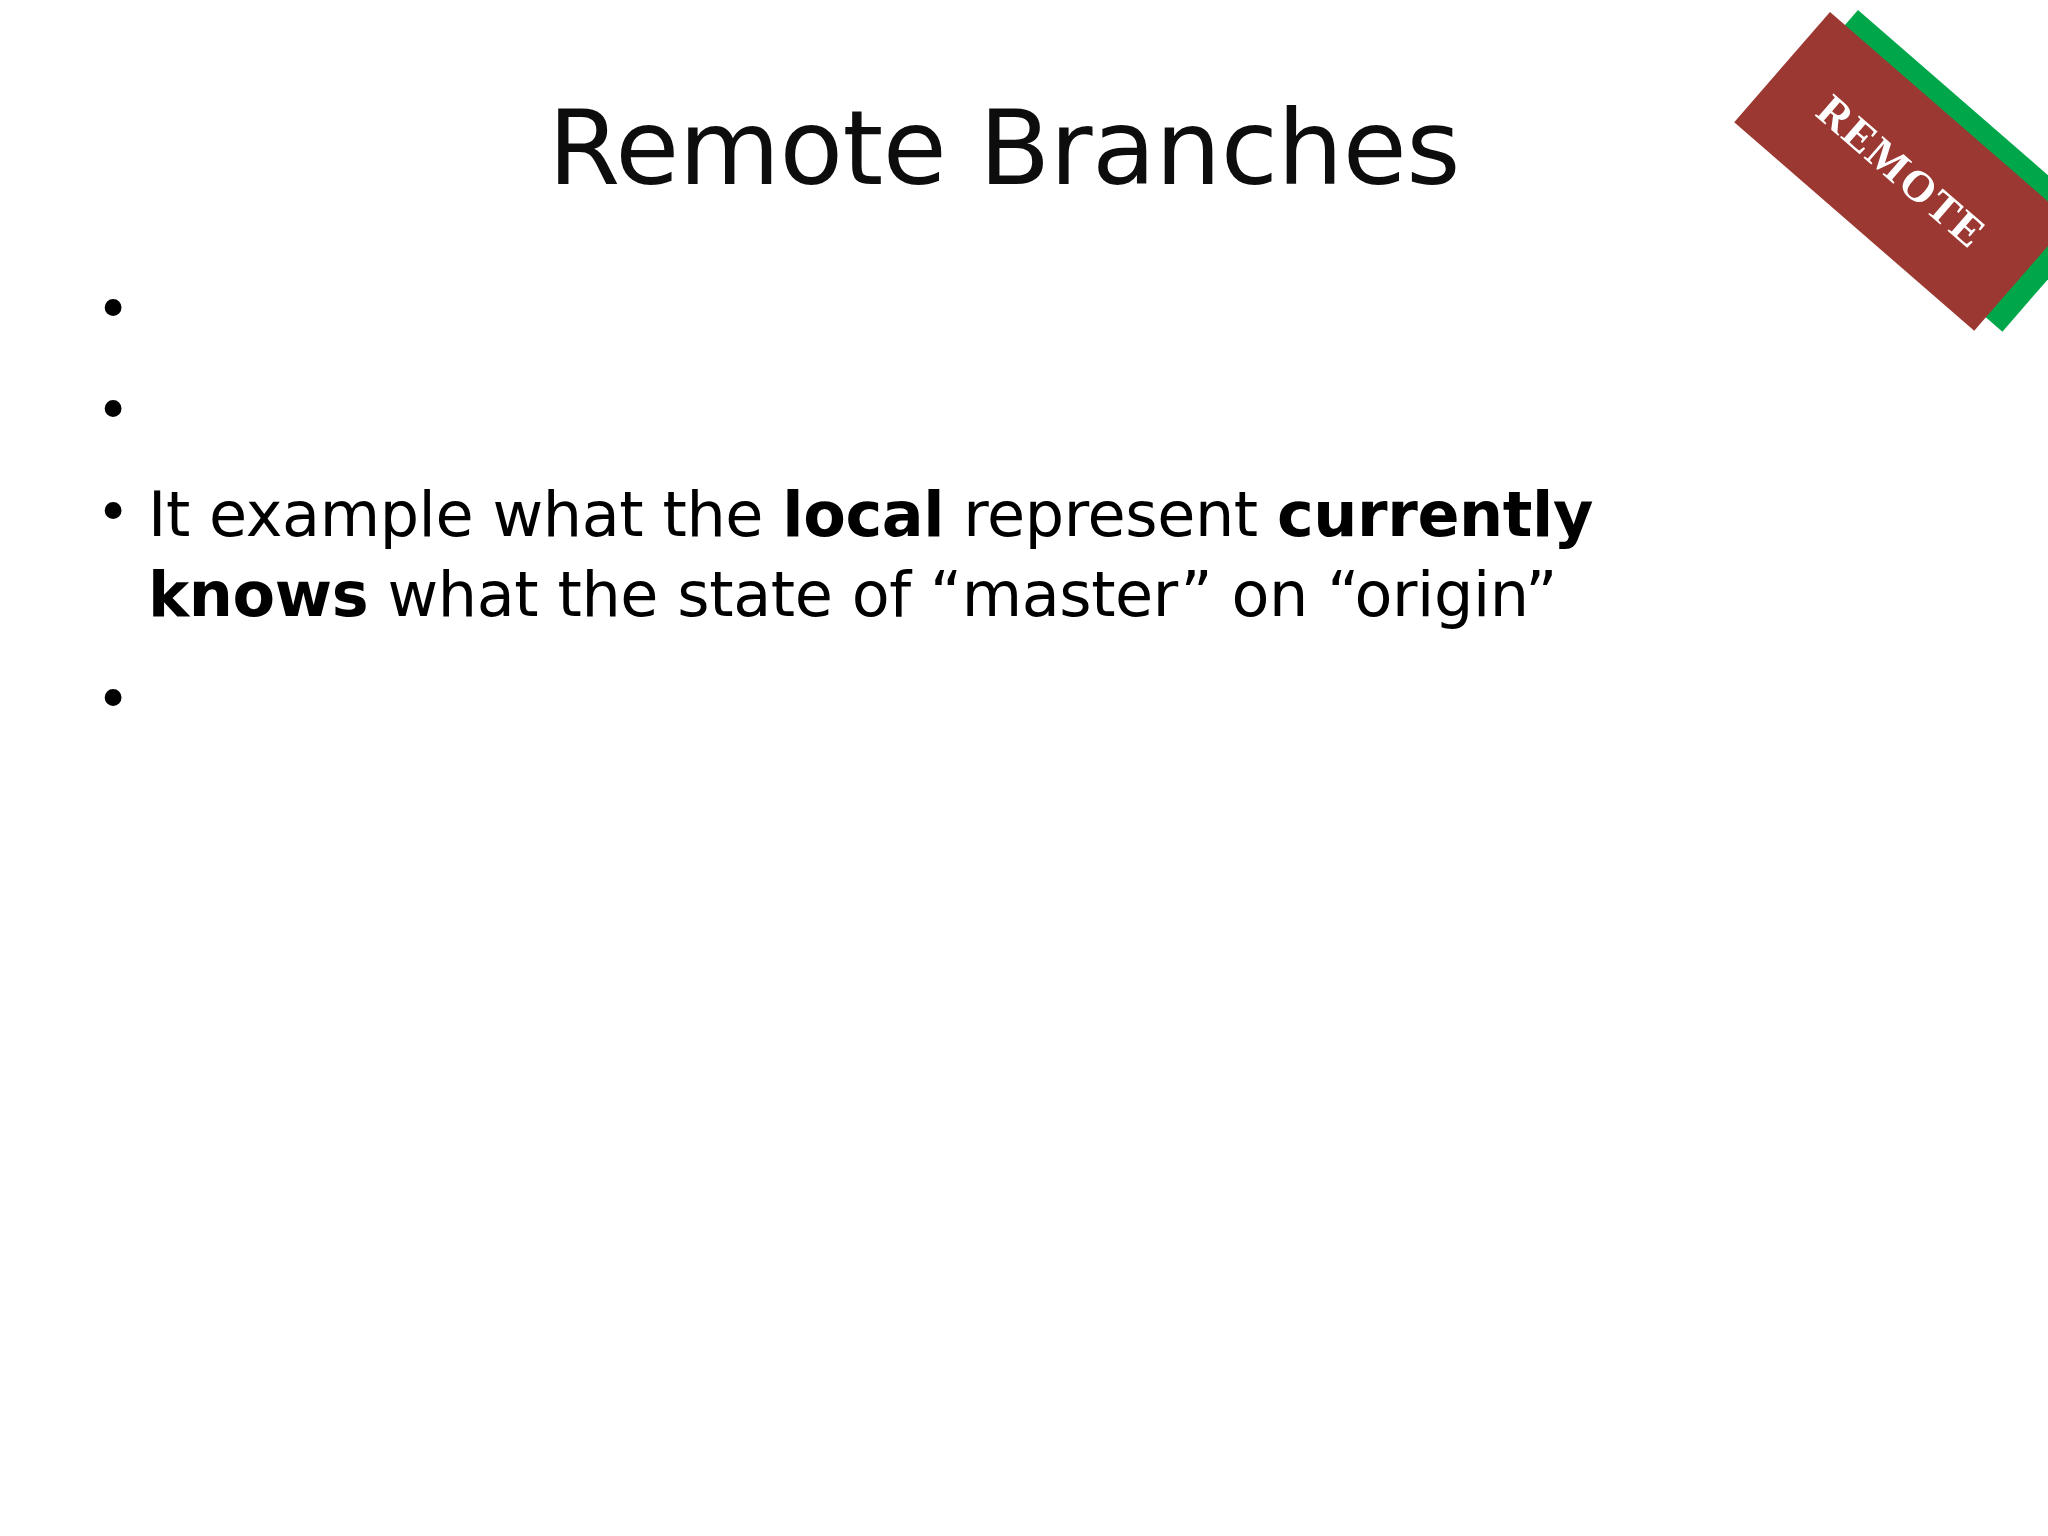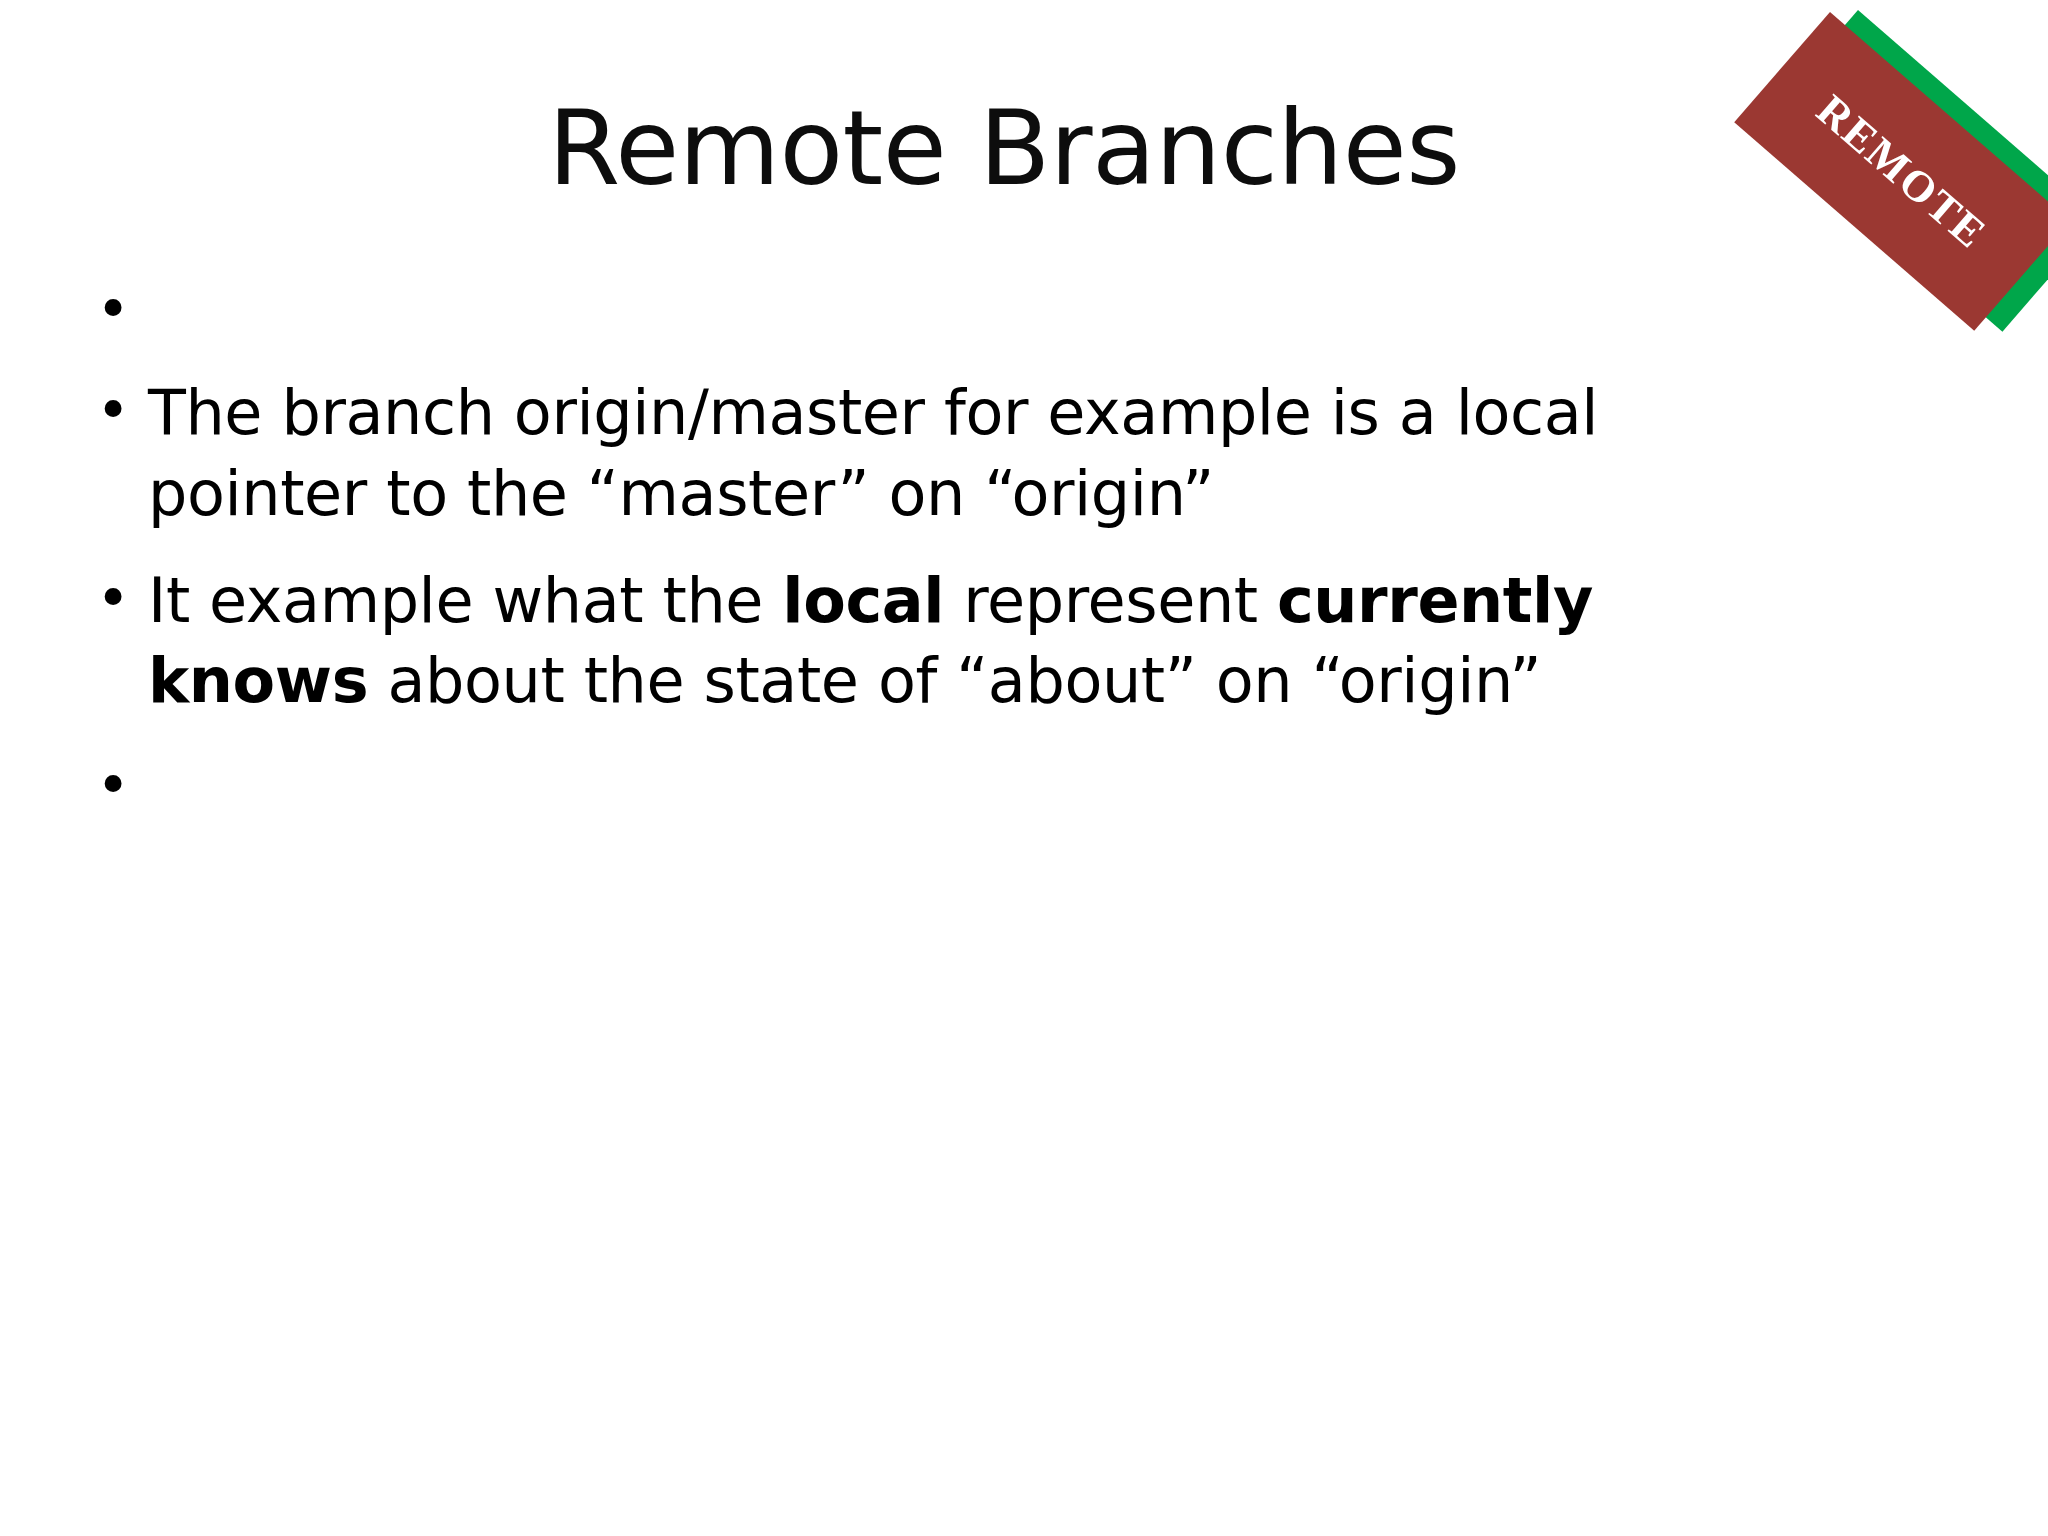--- a/index.html
+++ b/index.html
@@ -137,26 +137,25 @@
   </div>
 
   <div class="body-block">
 
     <div class="bullet-row">
       <span class="bullet-marker">•</span>
     </div>
 
     <div class="bullet-row">
       <span class="bullet-marker">•</span>
-      <span class="bullet-text"><span>The branch origin/master for example is a local pointer to the “master” on “origin”</span></span>
     </div>
 
     <div class="bullet-row">
       <span class="bullet-marker">•</span>
-      <span class="bullet-text"><span>It example what the </span><b>local</b><span> represent </span><b>currently knows</b><span> about the state of “about” on “origin”</span></span>
+      <span class="bullet-text"><span>It example what the </span><b>local</b><span> represent </span><b>currently knows</b><span> what the state of “master” on “origin”</span></span>
     </div>
 
     <div class="bullet-row">
       <span class="bullet-marker">•</span>
     </div>
 
   </div>
 </div>
 
 </body></html>

